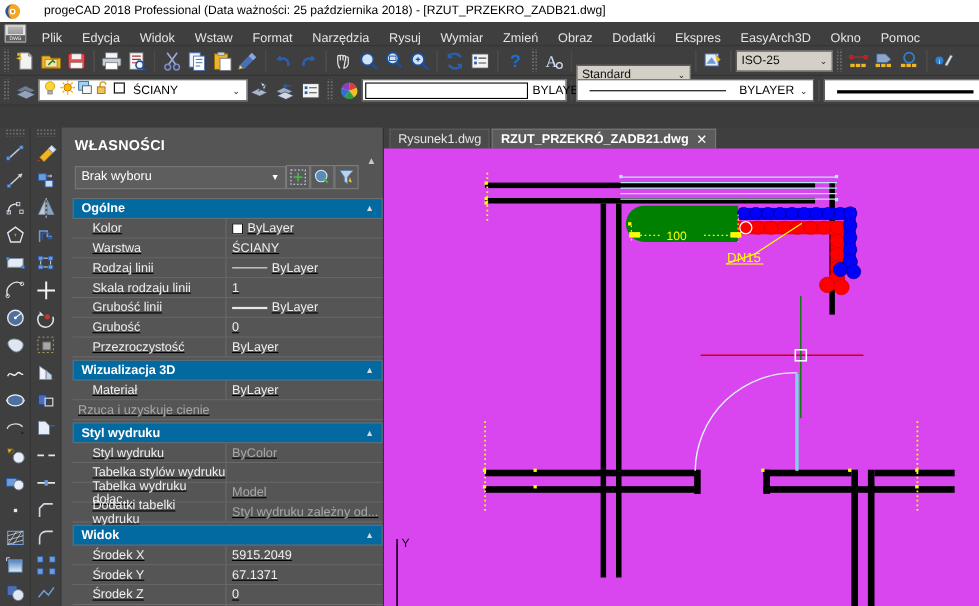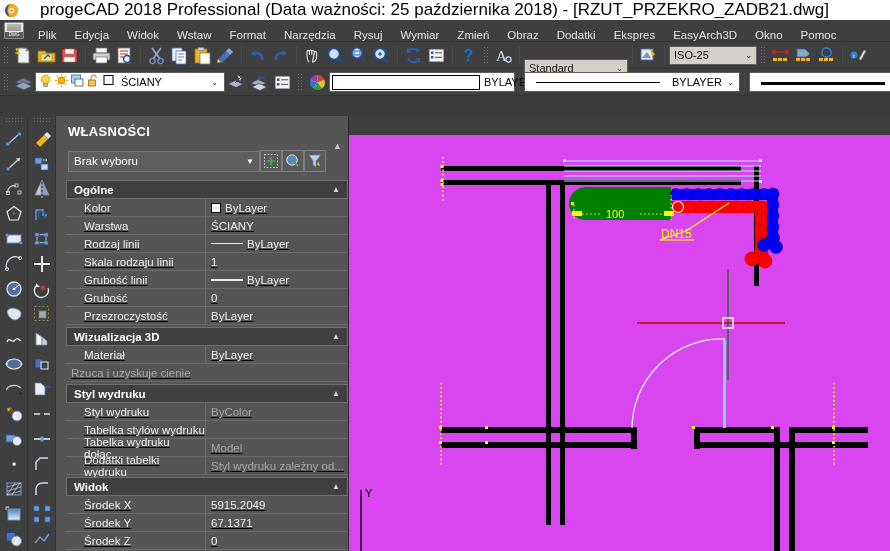--- a/index.html
+++ b/index.html
@@ -14,21 +14,21 @@
 
   
   .titlebar {
     height: 20px; background: #ffffff; display: flex; align-items: center;
     padding-left: 4px; gap: 6px;
   }
   .titlebar-icon {
     width: 15px; height: 15px; flex: none; position: relative;
   }
   .titlebar-text {
-    font-size: 17px; color: #000; white-space: nowrap;
+    font-size: 11px; color: #000; white-space: nowrap;
     letter-spacing: 0.0px;
     padding-left: 15px;
   }
 
   
   .menubar {
     height: 22px; background: #3f3f3f; display: flex; align-items: center;
     padding-left: 2px; border-bottom: 1px solid #353535;
   }
   .menu-dwg-icon {
@@ -149,21 +149,21 @@
   }
   .sel-combo .sc-arrow { margin-left: auto; padding-right: 5px; font-size: 8px; }
   .pbtn {
     width: 22px; height: 22px; flex: none; background: #5a5a5a;
     border: 1px solid #7d7d7d; display: flex; align-items: center; justify-content: center;
     cursor: default;
   }
 
   .props-body { flex: 1; overflow: hidden; padding: 0 0 0 10px; position: relative; }
   .grp {
-    background: #404040; border: 1px solid #6e6e6e; height: 19px;
+    background: #0369a1; border: 1px solid #6e6e6e; height: 19px;
     display: flex; align-items: center; position: relative;
     margin-top: 2px;
   }
   .grp-label {
     font-size: 11.5px; font-weight: bold; color: #ffffff; padding-left: 7px;
   }
   .grp-arrow { margin-left: auto; padding-right: 7px; font-size: 8px; color: #d9d9d9; }
   .prow {
     display: flex; height: 18px; align-items: stretch;
     border-bottom: 1px solid #6a6a6a; background: #555555; text-decoration: underline;
@@ -912,20 +912,29 @@
           <div class="pval">0</div>
         </div>
         <div class="prow">
           <div class="pname">Szerokość</div>
           <div class="pval dim">1043.7093</div>
         </div>
       </div>
     </div>
 
     <div class="docarea">
+      <div class="tabstrip">
+        <div class="dtab">
+          <span>Rysunek1.dwg</span>
+        </div>
+        <div class="dtab active">
+          <span>RZUT_PRZEKRÓ_ZADB21.dwg</span>
+          <span class="xclose">✕</span>
+        </div>
+      </div>
 
       <div class="canvas">
         <svg width="519" height="436" viewBox="0 0 519 436">
 
           <rect x="92" y="31" width="300" height="5" fill="#000"></rect>
           <rect x="92" y="45" width="300" height="5" fill="#000"></rect>
 
           <rect x="197" y="50" width="5" height="340" fill="#000"></rect>
           <rect x="211" y="50" width="5" height="340" fill="#000"></rect>
 

